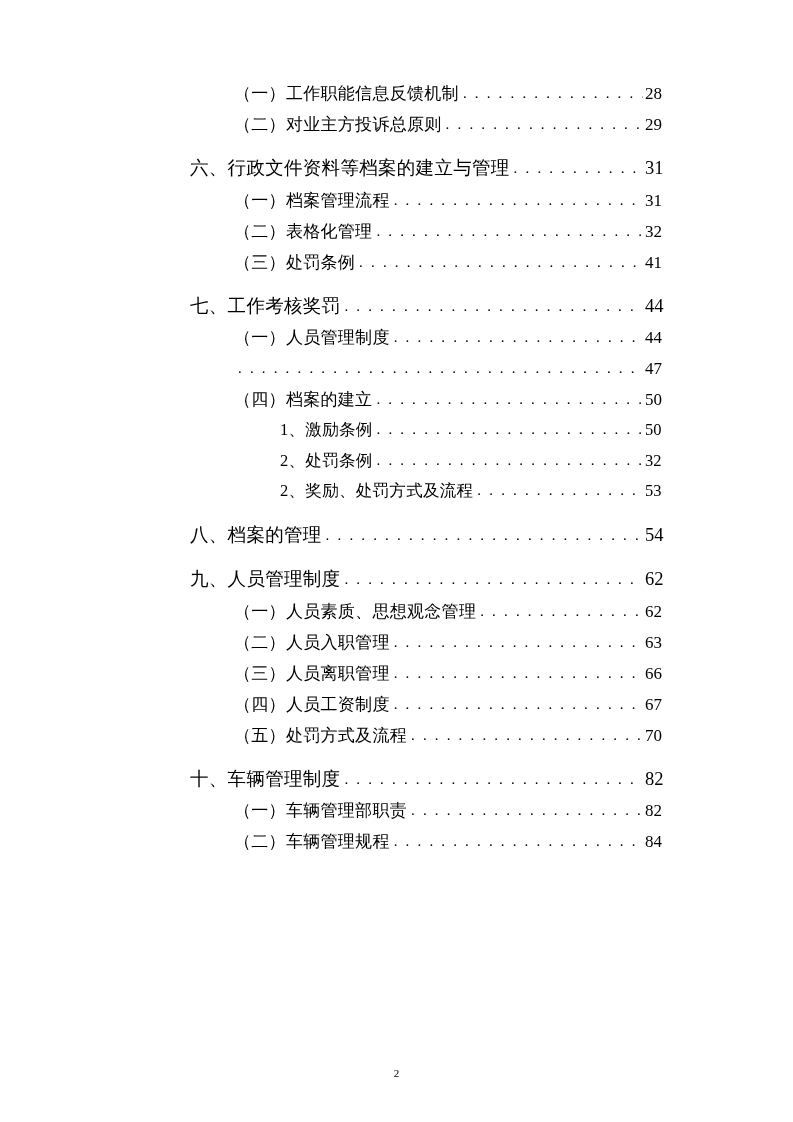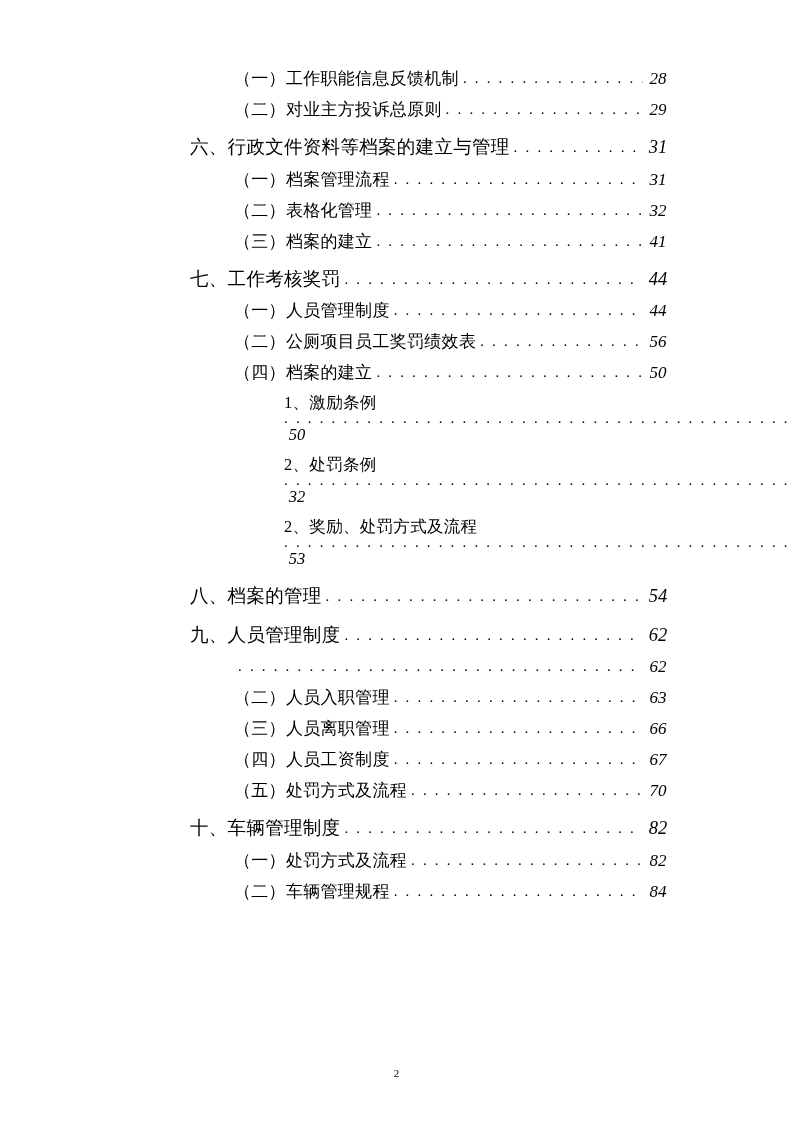--- a/index.html
+++ b/index.html
@@ -13,21 +13,21 @@
     font-family: "Liberation Serif", "DejaVu Serif", serif;
     color: #000000;
     position: relative;
     overflow: hidden;
   }
   .page {
     position: relative;
     width: 793px;
     height: 1122px;
     box-sizing: border-box;
-    padding: 56px 122px 0 122px;
+    padding: 71px 122px 0 122px;
   }
   .toc {
     display: block;
   }
   .toc-entry {
     display: flex;
     align-items: baseline;
     white-space: nowrap;
     line-height: 1.0;
     margin-bottom: 0;
@@ -41,45 +41,43 @@
     overflow: hidden;
     white-space: nowrap;
     margin: 0 2px 0 4px;
     letter-spacing: 2.2px;
     font-size: 15px;
     color: #000;
     transform: translateY(-1px);
   }
   .toc-entry .page-no {
     flex: 0 0 auto;
-    text-align: center;
+    text-align: left;
     min-width: 26px;
     font-family: "Liberation Serif", "DejaVu Serif", serif;
-    font-style: italic;
   }
 
   
   .lvl1 {
     font-size: 18.5px;
     padding-left: 68px;
-    margin-top: 20px;
+    margin-top: 26px;
     margin-bottom: 10px;
   }
   .lvl2 {
     font-size: 17px;
     padding-left: 112px;
     margin-top: 14px;
     margin-bottom: 8px;
   }
   .lvl3 {
     font-size: 16.5px;
     padding-left: 158px;
     margin-top: 14px;
     margin-bottom: 8px;
-    flex-direction: column;
   }
   .footer-page-num {
     position: absolute;
     bottom: 43px;
     left: 0;
     width: 793px;
     text-align: center;
     font-size: 11px;
     font-family: "Liberation Serif", "DejaVu Serif", serif;
     color: #000;
@@ -109,38 +107,37 @@
         <span class="label">（一）档案管理流程</span>
         <span class="leader">. . . . . . . . . . . . . . . . . . . . . . . . . . . . . . . . . . . . . . . . . . . . . . . . . . . . . . . . . . . . . . . . . . . . . . . . . . . . . . . .</span>
         <span class="page-no">31</span>
       </div>
       <div class="toc-entry lvl2">
         <span class="label">（二）表格化管理</span>
         <span class="leader">. . . . . . . . . . . . . . . . . . . . . . . . . . . . . . . . . . . . . . . . . . . . . . . . . . . . . . . . . . . . . . . . . . . . . . . . . . . . . . . .</span>
         <span class="page-no">32</span>
       </div>
       <div class="toc-entry lvl2">
-        <span class="label">（三）档案的建立</span>
+        <span class="label">（三）处罚条例</span>
         <span class="leader">. . . . . . . . . . . . . . . . . . . . . . . . . . . . . . . . . . . . . . . . . . . . . . . . . . . . . . . . . . . . . . . . . . . . . . . . . . . . . . . .</span>
         <span class="page-no">41</span>
       </div>
       <div class="toc-entry lvl1">
         <span class="label">七、工作考核奖罚</span>
         <span class="leader">. . . . . . . . . . . . . . . . . . . . . . . . . . . . . . . . . . . . . . . . . . . . . . . . . . . . . . . . . . . . . . . . . . . . . . . . . . . . . . . .</span>
         <span class="page-no">44</span>
       </div>
       <div class="toc-entry lvl2">
         <span class="label">（一）人员管理制度</span>
         <span class="leader">. . . . . . . . . . . . . . . . . . . . . . . . . . . . . . . . . . . . . . . . . . . . . . . . . . . . . . . . . . . . . . . . . . . . . . . . . . . . . . . .</span>
         <span class="page-no">44</span>
       </div>
       <div class="toc-entry lvl2">
-        <span class="label">（二）公厕项目员工奖罚绩效表</span>
-        <span class="leader">. . . . . . . . . . . . . . . . . . . . . . . . . . . . . . . . . . . . . . . . . . . . . . . . . . . . . . . . . . . . . . . . . . . . . . . . . . . . . . . .</span>
-        <span class="page-no">56</span>
+        <span class="leader">. . . . . . . . . . . . . . . . . . . . . . . . . . . . . . . . . . . . . . . . . . . . . . . . . . . . . . . . . . . . . . . . . . . . . . . . . . . . . . . .</span>
+        <span class="page-no">47</span>
       </div>
       <div class="toc-entry lvl2">
         <span class="label">（四）档案的建立</span>
         <span class="leader">. . . . . . . . . . . . . . . . . . . . . . . . . . . . . . . . . . . . . . . . . . . . . . . . . . . . . . . . . . . . . . . . . . . . . . . . . . . . . . . .</span>
         <span class="page-no">50</span>
       </div>
       <div class="toc-entry lvl3">
         <span class="label">1、激励条例</span>
         <span class="leader">. . . . . . . . . . . . . . . . . . . . . . . . . . . . . . . . . . . . . . . . . . . . . . . . . . . . . . . . . . . . . . . . . . . . . . . . . . . . . . . .</span>
         <span class="page-no">50</span>
@@ -159,20 +156,21 @@
         <span class="label">八、档案的管理</span>
         <span class="leader">. . . . . . . . . . . . . . . . . . . . . . . . . . . . . . . . . . . . . . . . . . . . . . . . . . . . . . . . . . . . . . . . . . . . . . . . . . . . . . . .</span>
         <span class="page-no">54</span>
       </div>
       <div class="toc-entry lvl1">
         <span class="label">九、人员管理制度</span>
         <span class="leader">. . . . . . . . . . . . . . . . . . . . . . . . . . . . . . . . . . . . . . . . . . . . . . . . . . . . . . . . . . . . . . . . . . . . . . . . . . . . . . . .</span>
         <span class="page-no">62</span>
       </div>
       <div class="toc-entry lvl2">
+        <span class="label">（一）人员素质、思想观念管理</span>
         <span class="leader">. . . . . . . . . . . . . . . . . . . . . . . . . . . . . . . . . . . . . . . . . . . . . . . . . . . . . . . . . . . . . . . . . . . . . . . . . . . . . . . .</span>
         <span class="page-no">62</span>
       </div>
       <div class="toc-entry lvl2">
         <span class="label">（二）人员入职管理</span>
         <span class="leader">. . . . . . . . . . . . . . . . . . . . . . . . . . . . . . . . . . . . . . . . . . . . . . . . . . . . . . . . . . . . . . . . . . . . . . . . . . . . . . . .</span>
         <span class="page-no">63</span>
       </div>
       <div class="toc-entry lvl2">
         <span class="label">（三）人员离职管理</span>
@@ -188,21 +186,21 @@
         <span class="label">（五）处罚方式及流程</span>
         <span class="leader">. . . . . . . . . . . . . . . . . . . . . . . . . . . . . . . . . . . . . . . . . . . . . . . . . . . . . . . . . . . . . . . . . . . . . . . . . . . . . . . .</span>
         <span class="page-no">70</span>
       </div>
       <div class="toc-entry lvl1">
         <span class="label">十、车辆管理制度</span>
         <span class="leader">. . . . . . . . . . . . . . . . . . . . . . . . . . . . . . . . . . . . . . . . . . . . . . . . . . . . . . . . . . . . . . . . . . . . . . . . . . . . . . . .</span>
         <span class="page-no">82</span>
       </div>
       <div class="toc-entry lvl2">
-        <span class="label">（一）处罚方式及流程</span>
+        <span class="label">（一）车辆管理部职责</span>
         <span class="leader">. . . . . . . . . . . . . . . . . . . . . . . . . . . . . . . . . . . . . . . . . . . . . . . . . . . . . . . . . . . . . . . . . . . . . . . . . . . . . . . .</span>
         <span class="page-no">82</span>
       </div>
       <div class="toc-entry lvl2">
         <span class="label">（二）车辆管理规程</span>
         <span class="leader">. . . . . . . . . . . . . . . . . . . . . . . . . . . . . . . . . . . . . . . . . . . . . . . . . . . . . . . . . . . . . . . . . . . . . . . . . . . . . . . .</span>
         <span class="page-no">84</span>
       </div>
     </div>
   <div class="footer-page-num">2</div>

